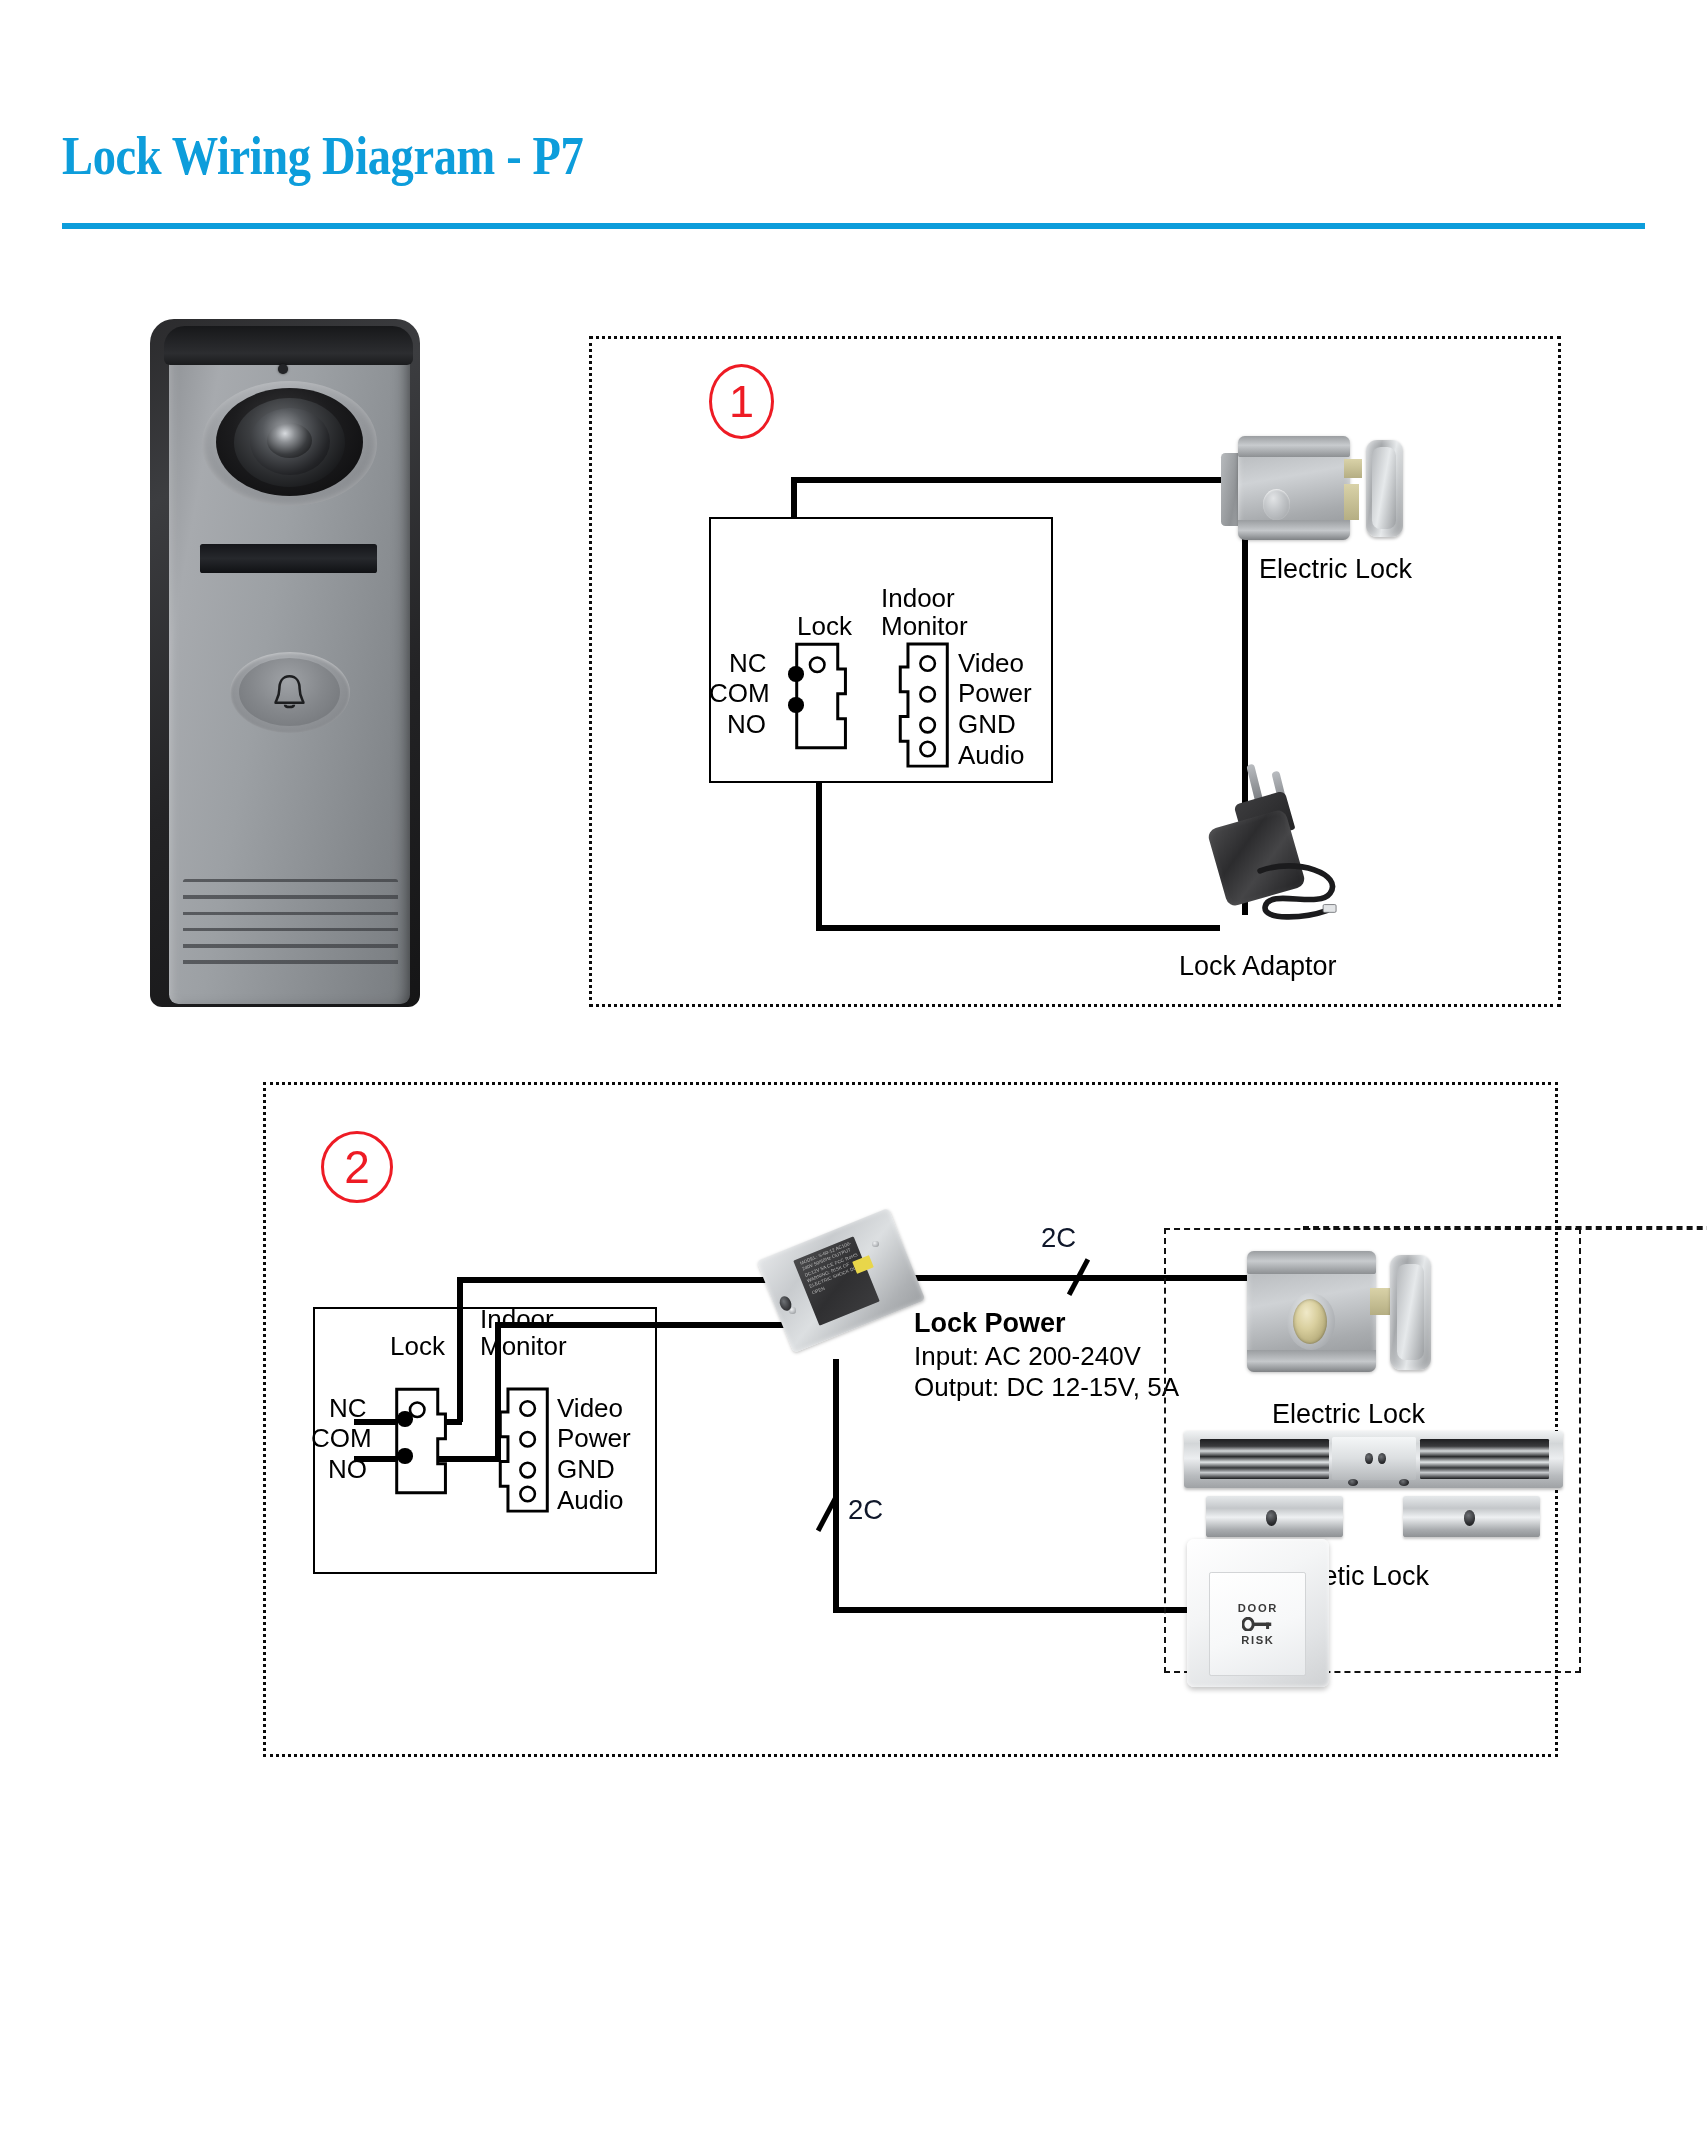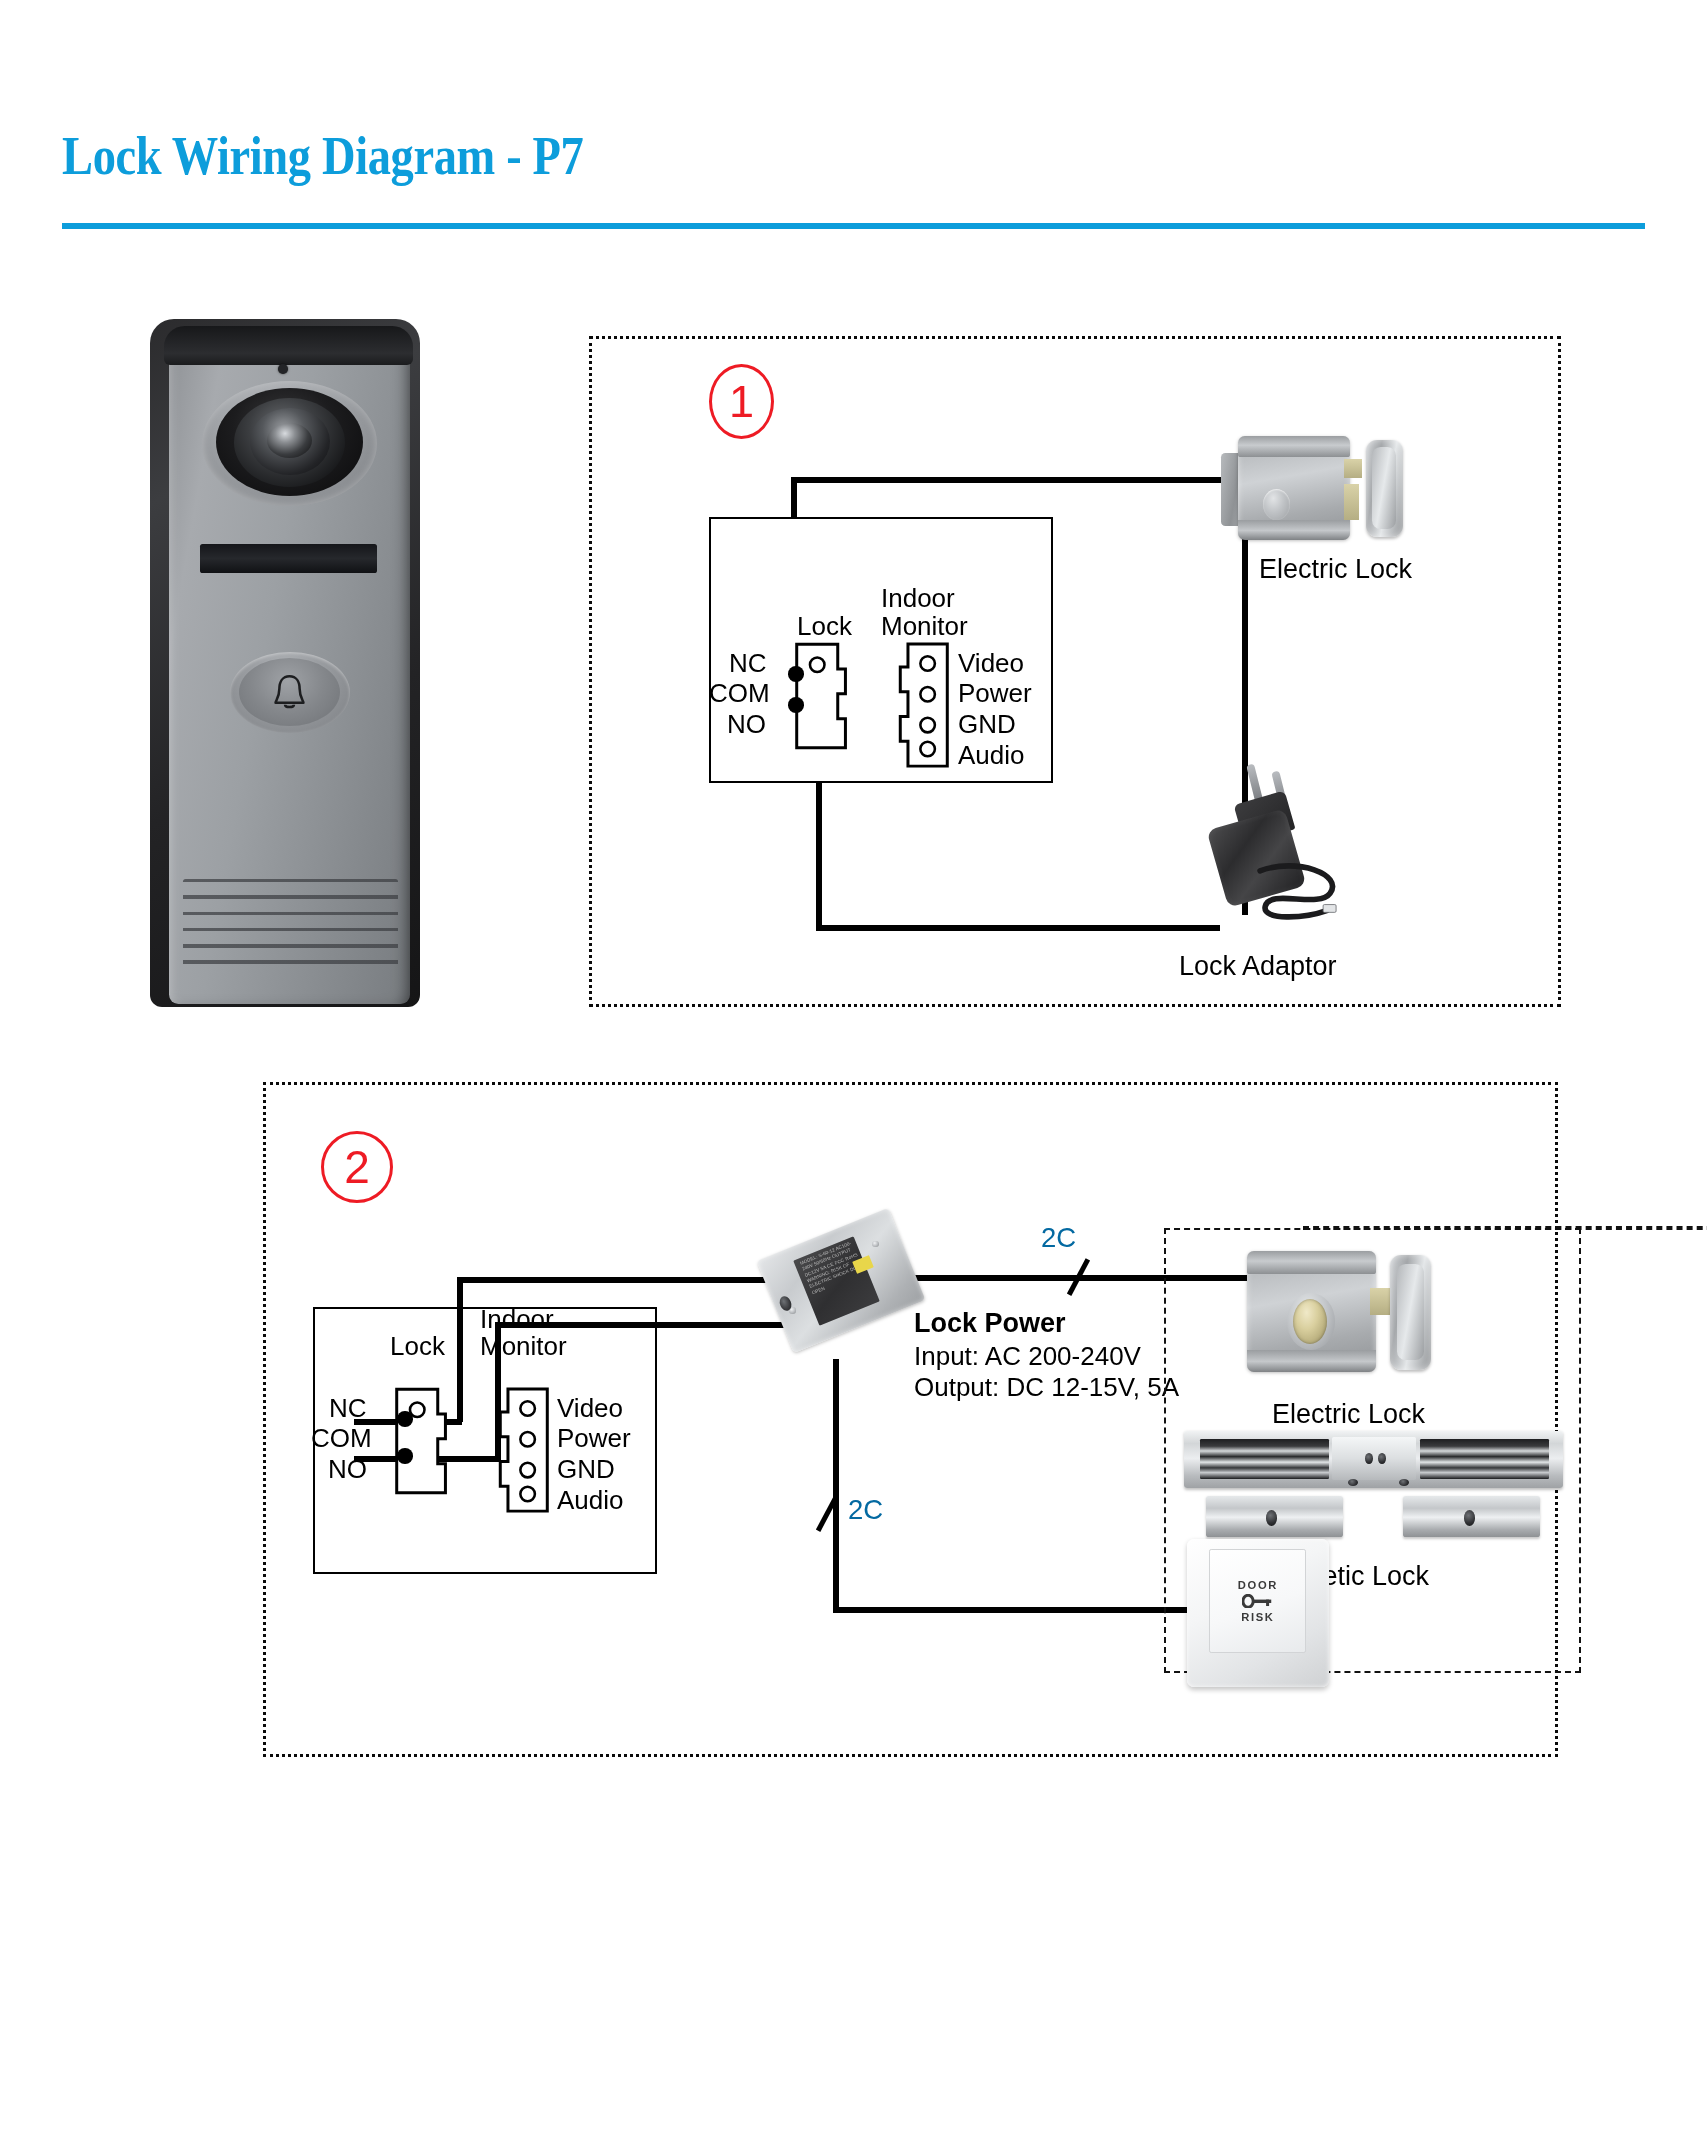--- a/index.html
+++ b/index.html
@@ -74,21 +74,21 @@
   .strip{position:absolute;}
   .strip svg{display:block;}
 
   
   .pinlabel{position:absolute;font-size:26px;color:#000;white-space:nowrap;line-height:1;}
 
   
   .caption{position:absolute;font-size:27px;color:#000;white-space:nowrap;}
   .spec{position:absolute;font-size:26px;color:#000;white-space:nowrap;line-height:1.20;}
 
-  .tag2c{position:absolute;font-size:27.5px;color:#0369a1;white-space:nowrap;}
+  .tag2c{position:absolute;font-size:27.5px;color:#0f172a;white-space:nowrap;}
 
   
   .dashbox{
     position:absolute;border:2.2px dashed #111;box-sizing:border-box;background:transparent;
   }
 
   
 
   
   .station{position:absolute;left:142px;top:316px;width:284px;height:697px;}
@@ -499,21 +499,21 @@
     <div class="mg-hole" style="left:215px;top:48px;width:9.5px;height:6.9px;"></div>
     <div class="mg-plate" style="left:22.4px;top:65px;width:137px;height:41px;"></div>
     <div class="mg-plate" style="left:219px;top:65px;width:137px;height:41px;"></div>
     <div class="mg-hole" style="left:82px;top:79px;width:11.2px;height:15.5px;"></div>
     <div class="mg-hole" style="left:280px;top:79px;width:11.2px;height:15.5px;"></div>
   </div>
   <div class="caption" style="left:1255px;top:1561px;">Magnetic Lock</div>
 
   <div class="exitbtn" style="left:1187px;top:1539px;width:142px;height:148px;">
     <div class="eb-plate"></div>
-    <div class="eb-face" style="left:22.4px;top:10px;width:95px;height:102px;">
+    <div class="eb-face" style="left:22.4px;top:33px;width:95px;height:102px;">
       <div class="eb-text">DOOR</div>
       <svg class="eb-key" viewBox="0 0 72 34">
         <ellipse cx="14" cy="17" rx="12" ry="14" fill="none" stroke="#3a3a3a" stroke-width="7"></ellipse>
         <rect x="24" y="13" width="44" height="8" fill="#3a3a3a"></rect>
         <rect x="56" y="13" width="7" height="15" fill="#3a3a3a"></rect>
       </svg>
       <div class="eb-text">RISK</div>
     </div>
   </div>
 

